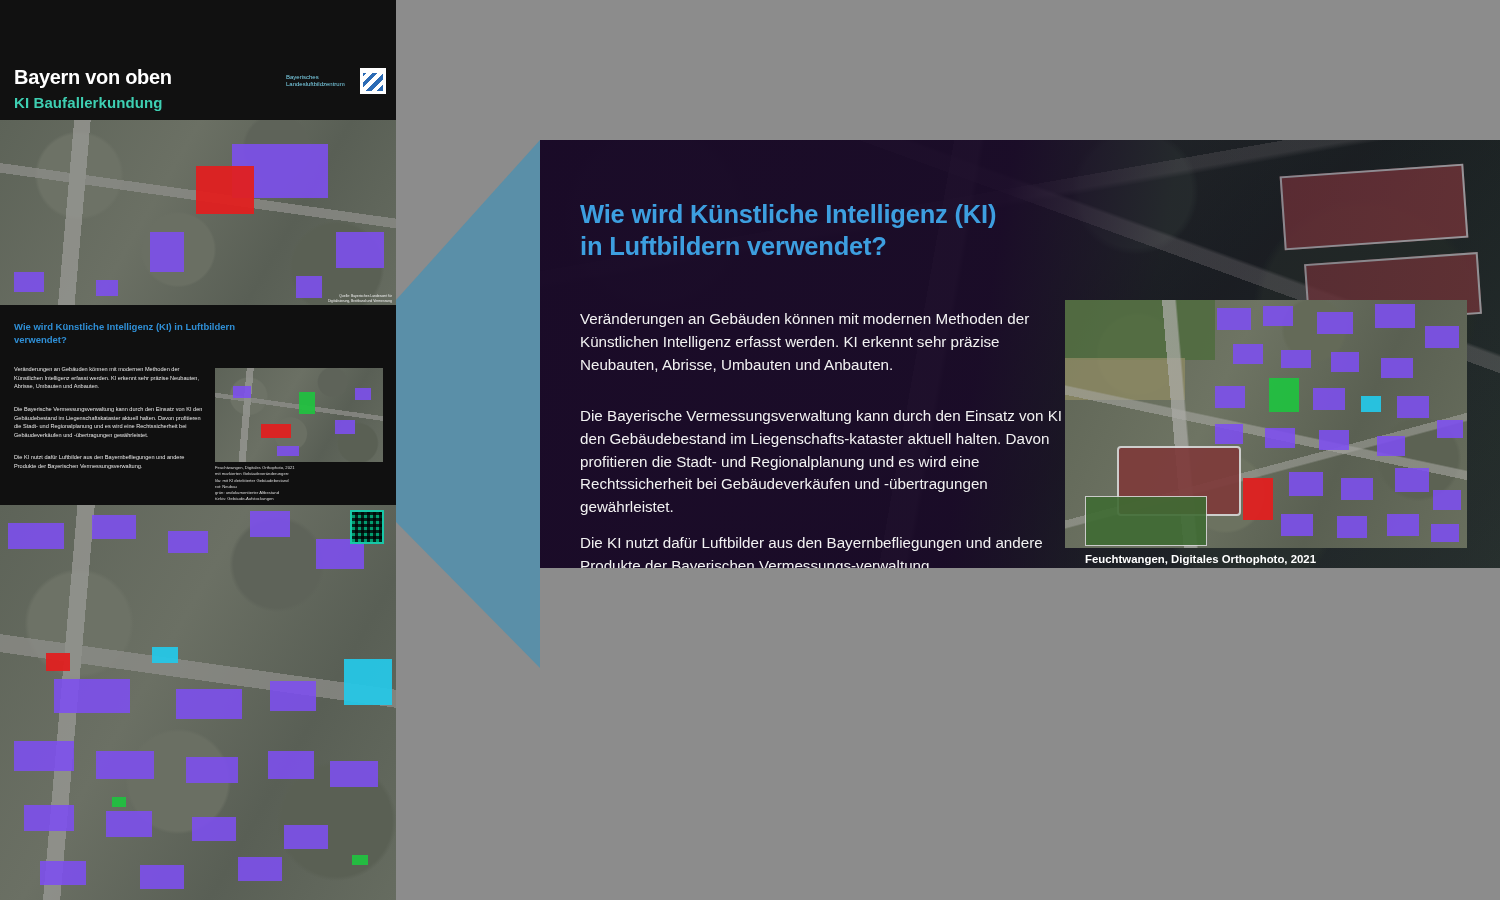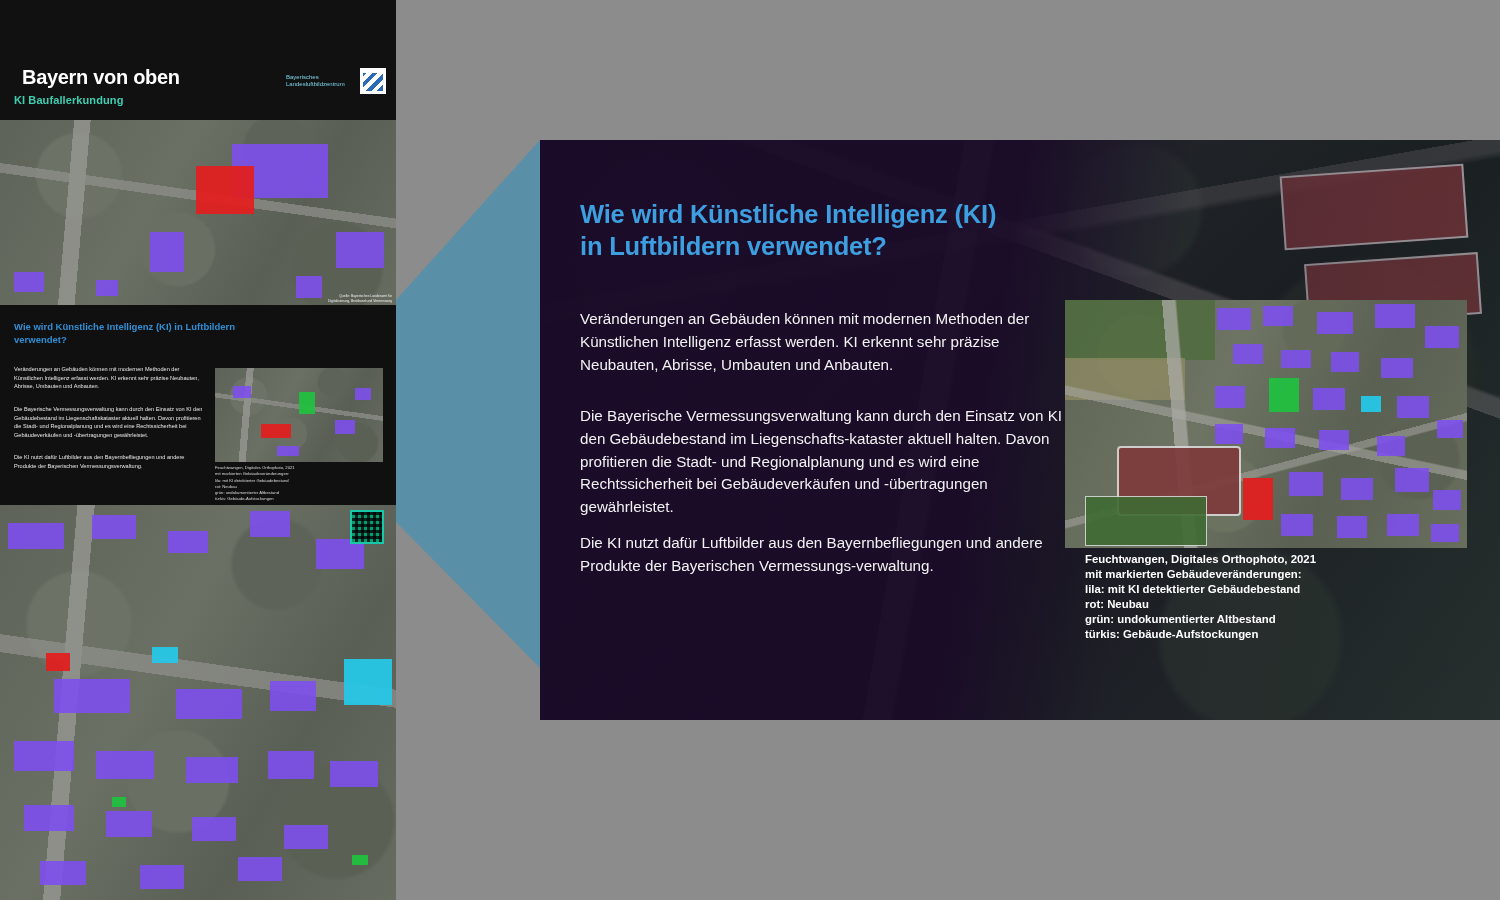--- a/index.html
+++ b/index.html
@@ -24,30 +24,30 @@
     overflow: hidden;
   }
   #poster-header {
     position: absolute;
     left: 0; top: 0;
     width: 396px; height: 120px;
     background: #111111;
   }
   #poster-title {
     position: absolute;
-    left: 22px; top: 66px;
+    left: 14px; top: 66px;
     font-size: 20px;
     font-weight: bold;
     color: #ffffff;
     letter-spacing: -0.3px;
   }
   #poster-subtitle {
     position: absolute;
     left: 14px; top: 94px;
-    font-size: 11px;
+    font-size: 15px;
     font-weight: bold;
     color: #3ecfb2;
     letter-spacing: 0.1px;
   }
   #logo-box {
     position: absolute;
     right: 10px; top: 62px;
     width: 100px; height: 38px;
     display: flex;
     align-items: center;
@@ -186,21 +186,21 @@
     position: absolute;
     left: 396px; top: 140px;
     width: 144px; height: 528px;
   }
   #connector svg { display: block; }
 
   
   #slide {
     position: absolute;
     left: 540px; top: 140px;
-    width: 960px; height: 580px;
+    width: 960px; height: 428px;
     background: #1b0d2b;
     overflow: hidden;
   }
   #slide-bg {
     position: absolute; inset: 0;
     background:
       radial-gradient(circle at 12% 18%, #2e4133 0 9%, transparent 10%),
       radial-gradient(circle at 32% 62%, #25352a 0 11%, transparent 12%),
       radial-gradient(circle at 62% 12%, #2a3a2f 0 8%, transparent 9%),
       radial-gradient(circle at 86% 40%, #243126 0 12%, transparent 13%),

